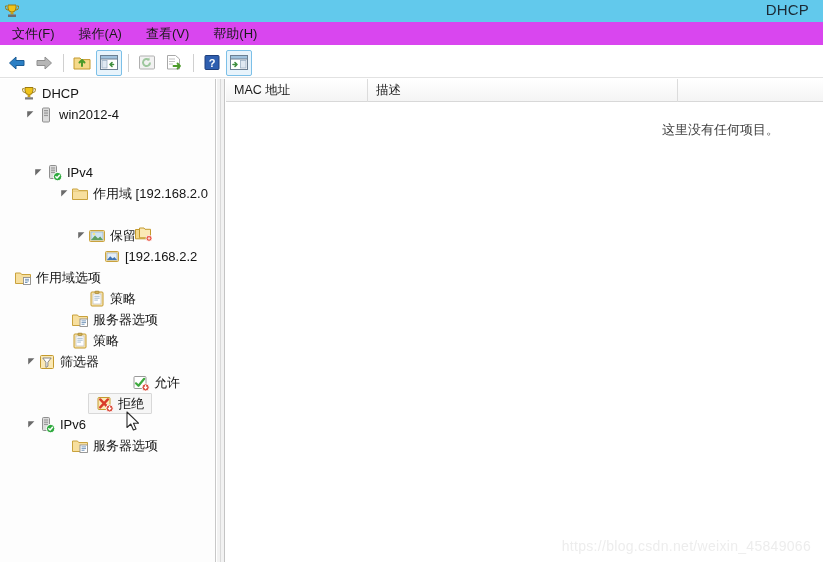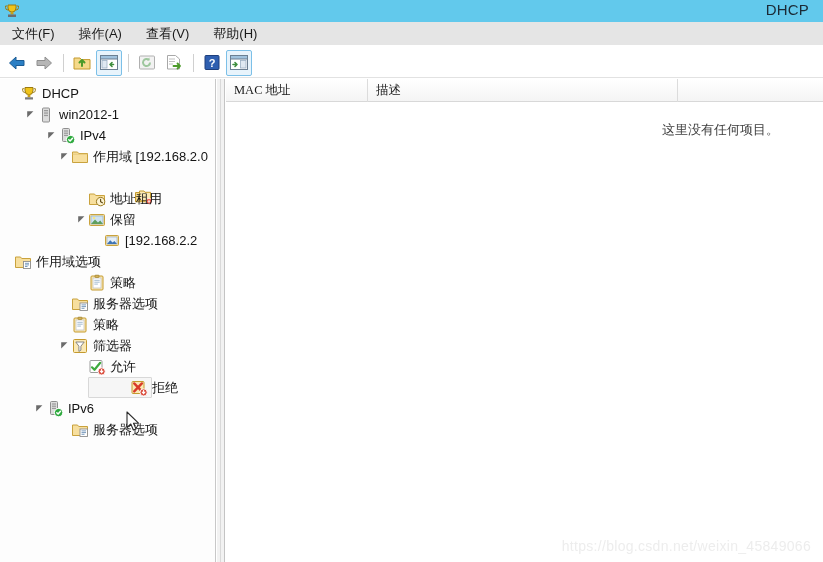--- a/index.html
+++ b/index.html
@@ -35,21 +35,21 @@
     right: 14px; top: 1px;
     font-size: 15px;
     color: #1b2a35;
     letter-spacing: .2px;
   }
 
   
   .menubar {
     position: absolute; left: 0; top: 22px;
     width: 823px; height: 24px;
-    background: #e5e5e5;
+    background: #d946ef;
     display: flex; align-items: center;
     padding-left: 10px;
     border-bottom: 1px solid #ffffff;
   }
   .menu-item {
     font-size: 13px;
     color: #1a1a1a;
     padding: 2px 10px 2px 2px;
     margin-right: 12px;
     cursor: default;
@@ -149,21 +149,20 @@
     z-index: 0;
   }
   .tnode.selected .ticon, .tnode.selected .tlabel { position: relative; z-index: 1; }
 
   
   .lhead {
     display: flex;
     height: 23px;
     background: linear-gradient(#ffffff, #f4f4f4);
     border-bottom: 1px solid #d8d8d8;
-    font-family: Liberation Serif, serif;
   }
   .lhead .hcell {
     height: 23px;
     display: flex; align-items: center;
     padding-left: 8px;
     font-size: 12.5px;
     color: #1a1a1a;
     border-right: 1px solid #dcdcdc;
     white-space: nowrap;
     overflow: hidden;
@@ -307,23 +306,23 @@
             <svg width="9" height="9" viewBox="0 0 9 9">
               <path d="M1.2 1.2 L7.4 1.2 L1.2 7.4 Z" fill="#6b6b6b"></path>
             </svg>
           </span>
           <span class="ticon"><svg width="18" height="18" viewBox="0 0 18 18">
               <rect x="5.5" y="2" width="7" height="14" rx="1" fill="#dcdcdc" stroke="#8f8f8f" stroke-width="1"></rect>
               <rect x="7" y="4" width="4" height="1.3" fill="#9a9a9a"></rect>
               <rect x="7" y="6.4" width="4" height="1.3" fill="#9a9a9a"></rect>
               <rect x="7" y="8.8" width="4" height="1.3" fill="#9a9a9a"></rect>
             </svg></span>
-          <span class="tlabel">win2012-1</span>
-        </div>
-        <div class="tnode" style="padding-left: 44px;">
+          <span class="tlabel">win2012-4</span>
+        </div>
+        <div class="tnode" style="padding-left: 31px; margin-top: 37px;">
           <span class="twist">
             <svg width="9" height="9" viewBox="0 0 9 9">
               <path d="M1.2 1.2 L7.4 1.2 L1.2 7.4 Z" fill="#6b6b6b"></path>
             </svg>
           </span>
           <span class="ticon"><svg width="18" height="18" viewBox="0 0 18 18">
               <rect x="4.5" y="1.5" width="7" height="13" rx="1" fill="#dcdcdc" stroke="#8f8f8f" stroke-width="1"></rect>
               <rect x="6" y="3.4" width="4" height="1.2" fill="#9a9a9a"></rect>
               <rect x="6" y="5.6" width="4" height="1.2" fill="#9a9a9a"></rect>
               <rect x="6" y="7.8" width="4" height="1.2" fill="#9a9a9a"></rect>
@@ -348,29 +347,20 @@
           <span class="twist"></span>
           <span class="ticon"><svg width="18" height="18" viewBox="0 0 18 18">
               <path d="M1.5 4.5h4.5l1 1.3H12v8H1.5z" fill="#f5d98a" stroke="#c49a2e" stroke-width="1"></path>
               <path d="M5.5 3h4.5l1 1.3H16.5v8.5H5.5z" fill="#fbe9b5" stroke="#c49a2e" stroke-width="1"></path>
               <circle cx="15" cy="13.3" r="3" fill="#ea4f3d" stroke="#ffffff" stroke-width=".8"></circle>
               <path d="M15 11.7 V14.2 M13.9 13.2 L15 14.4 L16.1 13.2" stroke="#ffffff" stroke-width="1" fill="none"></path>
             </svg></span>
           <span class="tlabel">地址池</span>
         </div>
         <div class="tnode" style="padding-left: 74px;">
-          <span class="twist"></span>
-          <span class="ticon"><svg width="18" height="18" viewBox="0 0 18 18">
-              <path d="M1.5 4h5l1.2 1.5H16.5V14.5H1.5z" fill="#f7df9e" stroke="#c9a23d" stroke-width="1"></path>
-              <circle cx="12.6" cy="11.6" r="4.2" fill="#fdf3d2" stroke="#9a7a22" stroke-width="1"></circle>
-              <path d="M12.6 9.2 V11.7 L14.4 12.8" stroke="#5a4610" stroke-width="1.1" fill="none" stroke-linecap="round"></path>
-            </svg></span>
-          <span class="tlabel">地址租用</span>
-        </div>
-        <div class="tnode" style="padding-left: 74px;">
           <span class="twist">
             <svg width="9" height="9" viewBox="0 0 9 9">
               <path d="M1.2 1.2 L7.4 1.2 L1.2 7.4 Z" fill="#6b6b6b"></path>
             </svg>
           </span>
           <span class="ticon"><svg width="18" height="18" viewBox="0 0 18 18">
               <rect x="1.5" y="3.5" width="15" height="11" rx="1" fill="#f7df9e" stroke="#c9a23d" stroke-width="1"></rect>
               <rect x="3" y="5" width="12" height="8" fill="#cfe3f2" stroke="#8fb2cd" stroke-width=".7"></rect>
               <path d="M3 13 L7 8.5 L10 11.5 L12.2 9.5 L15 13 Z" fill="#5f9f5f"></path>
               <circle cx="6" cy="7" r="1.3" fill="#f5e58a"></circle>
@@ -417,54 +407,54 @@
         <div class="tnode" style="padding-left: 57px;">
           <span class="twist"></span>
           <span class="ticon"><svg width="18" height="18" viewBox="0 0 18 18">
               <rect x="3" y="2" width="12" height="14" rx="1" fill="#fbe9b5" stroke="#c49a2e" stroke-width="1"></rect>
               <rect x="5" y="4" width="8" height="10" fill="#ffffff" stroke="#bdbdbd" stroke-width=".7"></rect>
               <path d="M6.3 6.3h5.4M6.3 8.2h5.4M6.3 10.1h3.6" stroke="#9ab4cc" stroke-width=".9"></path>
               <rect x="7" y="1.2" width="4" height="2.2" rx=".6" fill="#d9b75e" stroke="#9a7a22" stroke-width=".7"></rect>
             </svg></span>
           <span class="tlabel">策略</span>
         </div>
-        <div class="tnode" style="padding-left: 57px;">
+        <div class="tnode" style="padding-left: 24px;">
           <span class="twist">
             <svg width="9" height="9" viewBox="0 0 9 9">
               <path d="M1.2 1.2 L7.4 1.2 L1.2 7.4 Z" fill="#6b6b6b"></path>
             </svg>
           </span>
           <span class="ticon"><svg width="18" height="18" viewBox="0 0 18 18">
               <rect x="2.5" y="2.5" width="13" height="13" rx="1" fill="#fbe9b5" stroke="#c49a2e" stroke-width="1"></rect>
               <path d="M4.8 5h8.4L9.9 9.2v4l-2 1.2V9.2Z" fill="#ffffff" stroke="#7a7a7a" stroke-width=".9" stroke-linejoin="round"></path>
             </svg></span>
           <span class="tlabel">筛选器</span>
         </div>
-        <div class="tnode" style="padding-left: 74px;">
+        <div class="tnode" style="padding-left: 118px;">
           <span class="twist"></span>
           <span class="ticon"><svg width="18" height="18" viewBox="0 0 18 18">
               <rect x="2" y="2.5" width="12" height="12" rx="1" fill="#ffffff" stroke="#9a9a9a" stroke-width="1"></rect>
               <path d="M4 9.3 L6.5 11.8 L12.2 4.8" stroke="#3faa3f" stroke-width="2.2" fill="none" stroke-linecap="round" stroke-linejoin="round"></path>
               <circle cx="13.6" cy="13.4" r="3.6" fill="#d94a3a" stroke="#ffffff" stroke-width=".9"></circle>
               <path d="M13.6 11.4 V14.3 M12.3 13.1 L13.6 14.6 L14.9 13.1" stroke="#ffffff" stroke-width="1.1" fill="none" stroke-linecap="round"></path>
             </svg></span>
           <span class="tlabel">允许</span>
         </div>
-        <div class="tnode selected" style="padding-left: 116px;">
+        <div class="tnode selected" style="padding-left: 82px;">
           <span class="tsel" style="left: 88px; width: 64px;"></span>
           <span class="twist"></span>
           <span class="ticon"><svg width="18" height="18" viewBox="0 0 18 18">
               <rect x="2" y="2.5" width="12" height="12" rx="1" fill="#fbe9b5" stroke="#c49a2e" stroke-width="1"></rect>
               <path d="M4.2 4.4 L11.9 12.4 M11.9 4.4 L4.2 12.4" stroke="#d93a2a" stroke-width="2.4" stroke-linecap="round"></path>
               <circle cx="13.6" cy="13.4" r="3.6" fill="#d94a3a" stroke="#ffffff" stroke-width=".9"></circle>
               <path d="M13.6 11.4 V14.3 M12.3 13.1 L13.6 14.6 L14.9 13.1" stroke="#ffffff" stroke-width="1.1" fill="none" stroke-linecap="round"></path>
             </svg></span>
           <span class="tlabel">拒绝</span>
         </div>
-        <div class="tnode" style="padding-left: 32px; text-align: right;">
+        <div class="tnode" style="padding-left: 24px; text-align: right;">
           <span class="twist">
             <svg width="9" height="9" viewBox="0 0 9 9">
               <path d="M1.2 1.2 L7.4 1.2 L1.2 7.4 Z" fill="#6b6b6b"></path>
             </svg>
           </span>
           <span class="ticon"><svg width="18" height="18" viewBox="0 0 18 18">
               <rect x="4.5" y="1.5" width="7" height="13" rx="1" fill="#dcdcdc" stroke="#8f8f8f" stroke-width="1"></rect>
               <rect x="6" y="3.4" width="4" height="1.2" fill="#9a9a9a"></rect>
               <rect x="6" y="5.6" width="4" height="1.2" fill="#9a9a9a"></rect>
               <rect x="6" y="7.8" width="4" height="1.2" fill="#9a9a9a"></rect>

